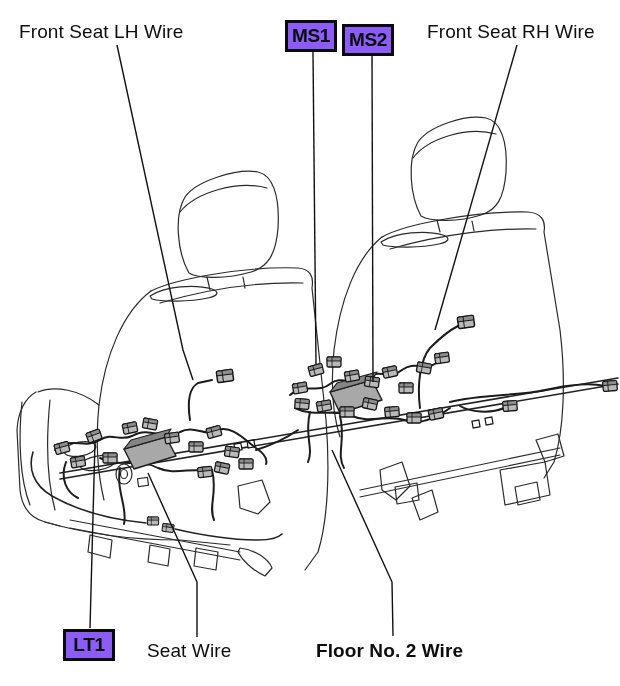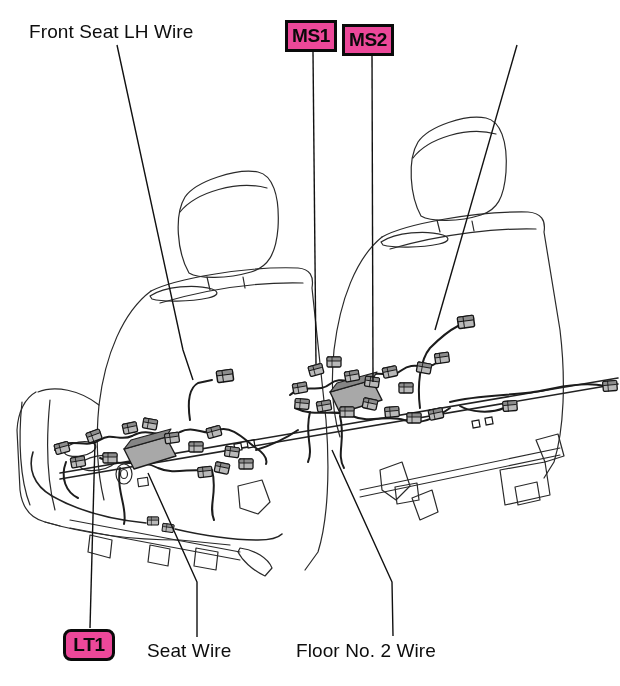--- a/index.html
+++ b/index.html
@@ -15,21 +15,21 @@
     font-size:19px;
     color:#0d0d0d;
     white-space:nowrap;
     letter-spacing:0.1px;
   }
   .code-box{
     position:absolute;
     box-sizing:border-box;
     width:52px;height:32px;
     border:3px solid #0a0a0a;
-    background:#ec4899;
+    background:#8b5cf6;
     font-size:19px;
     font-weight:bold;
     color:#0a0a0a;
     text-align:center;
     line-height:26px;
     letter-spacing:-0.3px;
   }
   svg{position:absolute;left:0;top:0;}
 </style>
 </head>
@@ -184,25 +184,26 @@
       <path d="M117,45 L183,350 L193,380"></path>
       <path d="M313,52 L316,364"></path>
       <path d="M372,52 L373,382"></path>
       <path d="M517,45 L435,330"></path>
       <path d="M95,442 L90,628"></path>
       <path d="M148,473 L197,582 L197,637"></path>
       <path d="M332,450 L392,582 L393,636"></path>
     </g>
   </svg>
 
-  <div class="lbl" style="left:29px; top:21px;">Front Seat LH Wire</div>
+  <div class="lbl" style="left:19px; top:21px;">Front Seat LH Wire</div>
 
   <div class="code-box" style="left:285px; top:20px;">MS1</div>
 
   <div class="code-box" style="left:342px; top:24px;">MS2</div>
 
-
-  <div class="code-box" style="left:63px; top:629px;border-radius:8px;">LT1</div>
+  <div class="lbl" style="left:427px; top:21px;">Front Seat RH Wire</div>
+
+  <div class="code-box" style="left:63px; top:629px;">LT1</div>
 
   <div class="lbl" style="left:147px; top:640px;">Seat Wire</div>
 
-  <div class="lbl" style="left:296px; top:640px;">Floor No. 2 Wire</div>
+  <div class="lbl" style="left:316px; top:640px;font-weight:bold;">Floor No. 2 Wire</div>
 </div>
 
 </body></html>

